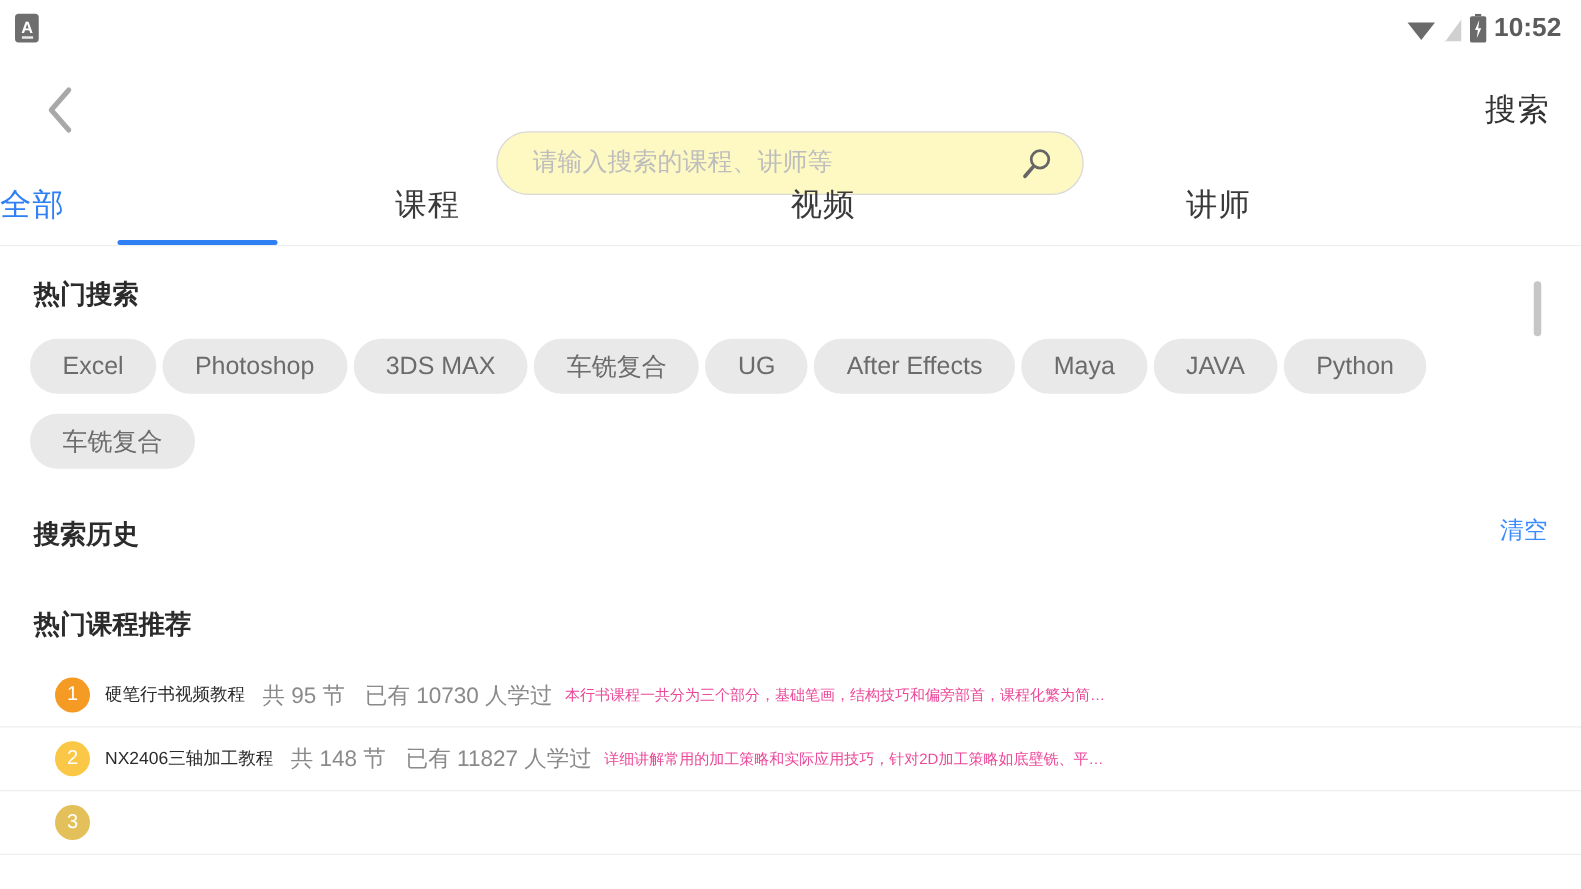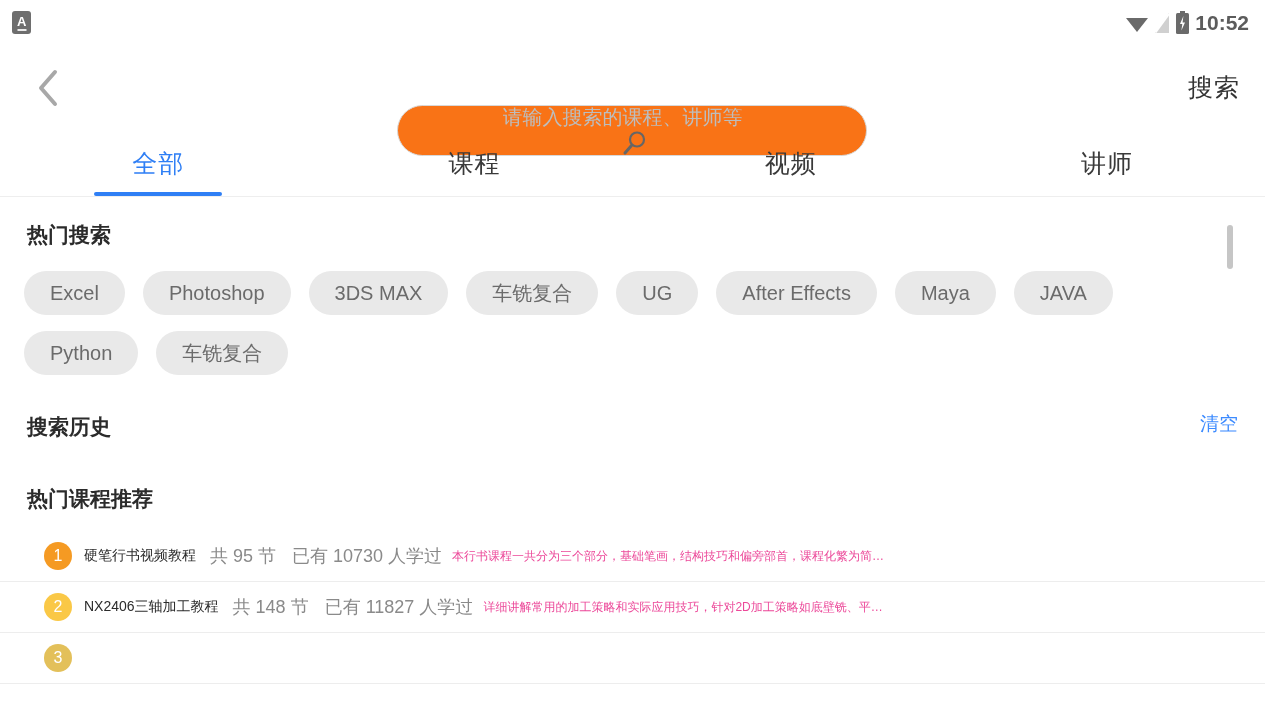--- a/index.html
+++ b/index.html
@@ -83,25 +83,24 @@
     position: absolute;
     left: 397px;
     top: 60px;
     width: 470px;
     height: 51px;
   }
   .search-box {
     width: 100%; height: 100%;
     border: 1px solid #d8d8d8;
     border-radius: 26px;
-    background: #f97316;
+    background: #fef9c3;
     display: flex;
     align-items: center;
     padding: 0 22px 0 28px;
-    flex-direction: column;
   }
   .search-input {
     flex: 1;
     border: 0;
     outline: none;
     background: transparent;
     font-family: inherit;
     font-size: 20px;
     color: #333;
     height: 100%;
@@ -129,21 +128,20 @@
     display: flex;
     align-items: stretch;
     border-bottom: 1px solid #eeeeee;
     background: #ffffff;
   }
   .tab {
     flex: 1;
     position: relative;
     display: flex;
     align-items: center;
-    justify-content: center;
   }
   .tab-label {
     font-size: 25px;
     color: #3a3a3a;
     letter-spacing: 1px;
   }
   .tab.active .tab-label { color: #2f7ff5; }
   .tab.active::after {
     content: "";
     position: absolute;
@@ -168,21 +166,21 @@
     font-size: 21px;
     color: #2b2b2b;
     font-weight: 700;
     padding: 0 0 0 27px;
   }
 
   .hot-search-section { padding-top: 24px; }
   .chips {
     display: flex;
     flex-wrap: wrap;
-    gap: 16px 18px;
+    gap: 16px 5px;
     padding: 22px 24px 0 24px;
   }
   .chip {
     background: #e9e9e9;
     border-radius: 22px;
     height: 44px;
     padding: 0 26px;
     display: inline-flex;
     align-items: center;
     justify-content: center;

